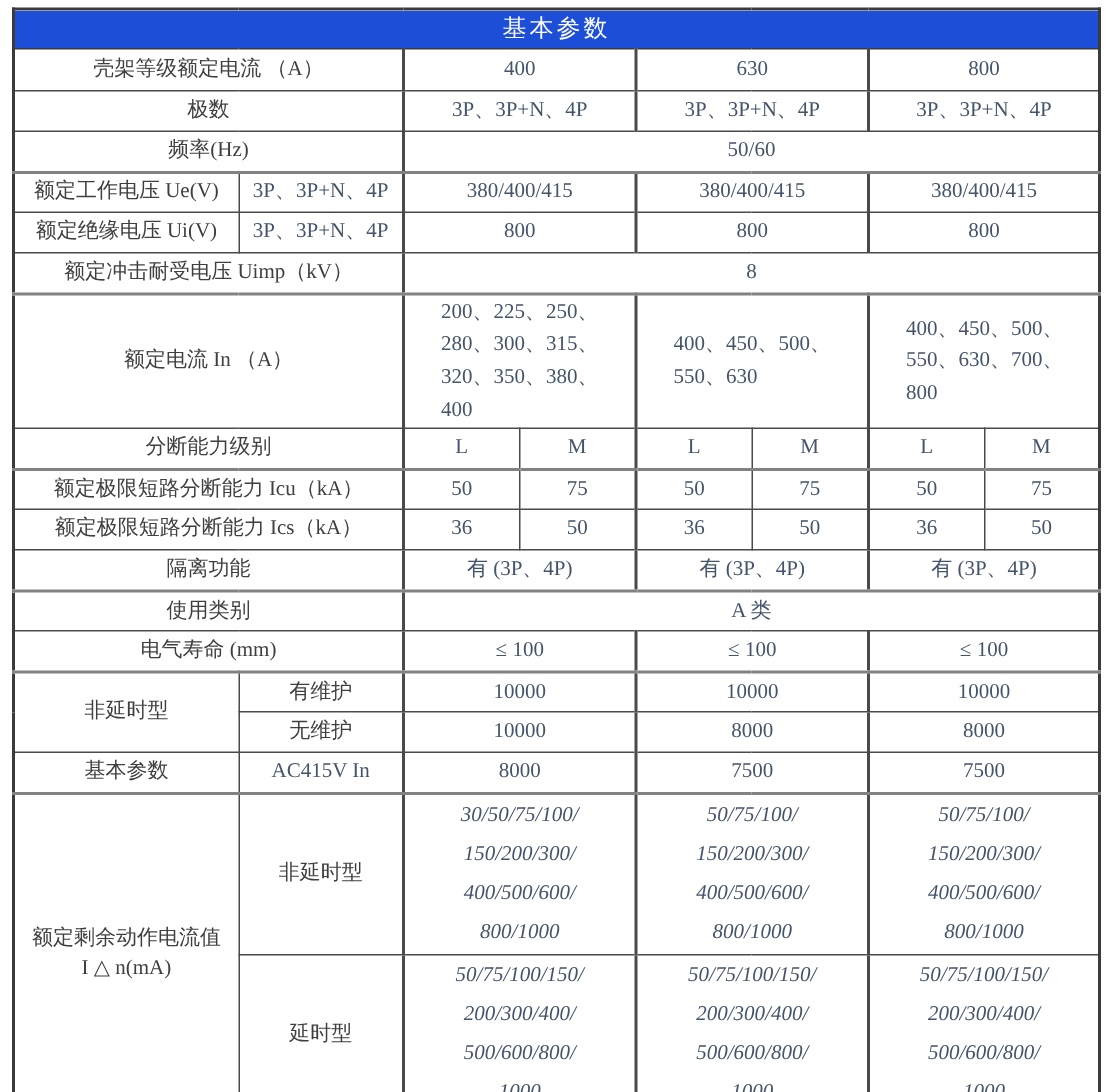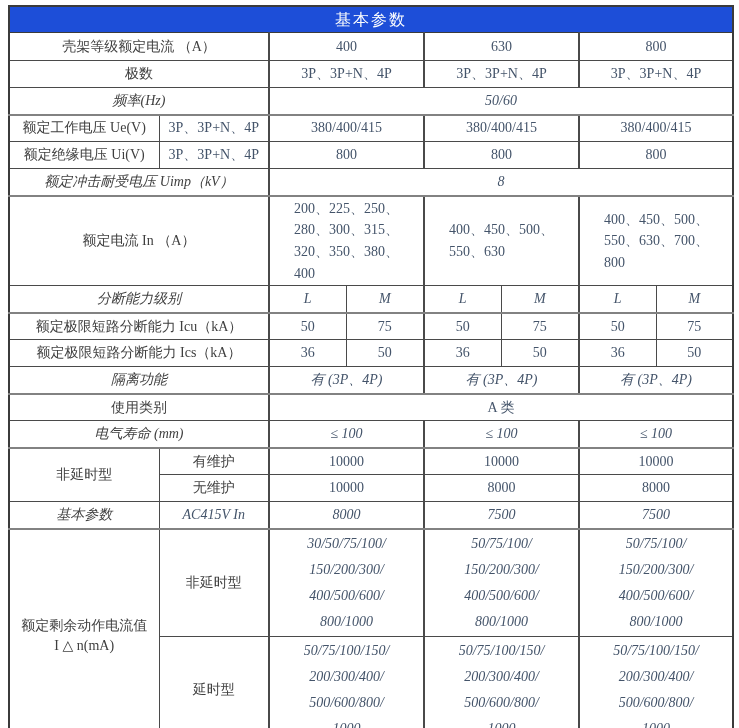--- a/index.html
+++ b/index.html
@@ -21,21 +21,21 @@
     line-height:1.45;
   }
   td.hdr {
     background:#1d4ed8; color:#fdfefe; font-size:16px;
     letter-spacing:2px; border-bottom:1px solid #3b3b3b;
   }
   td.val { color:#44546a; }
   td.pre { white-space:pre-line; }
   td.list { text-align:left; padding-left:24px; line-height:1.55; }
   td.big { line-height:26px;font-style:italic; }
-  tr.secb > td { border-bottom:2.5px solid #828282;font-style:italic; }
+  tr.secb > td { border-bottom:2.5px solid #828282; }
   td.gl { border-left:2px solid #4a4a4a; }
   tr.h25 { height:25px; } tr.h27 { height:27px; } tr.h28 { height:28px;font-family:Liberation Serif, serif; }
   tr.h75 { height:75px; } tr.h107 { height:107px; } tr.h104 { height:104px; }
 </style>
 </head>
 <body>
 
 <div class="page">
   <table class="spec">
     <colgroup>

